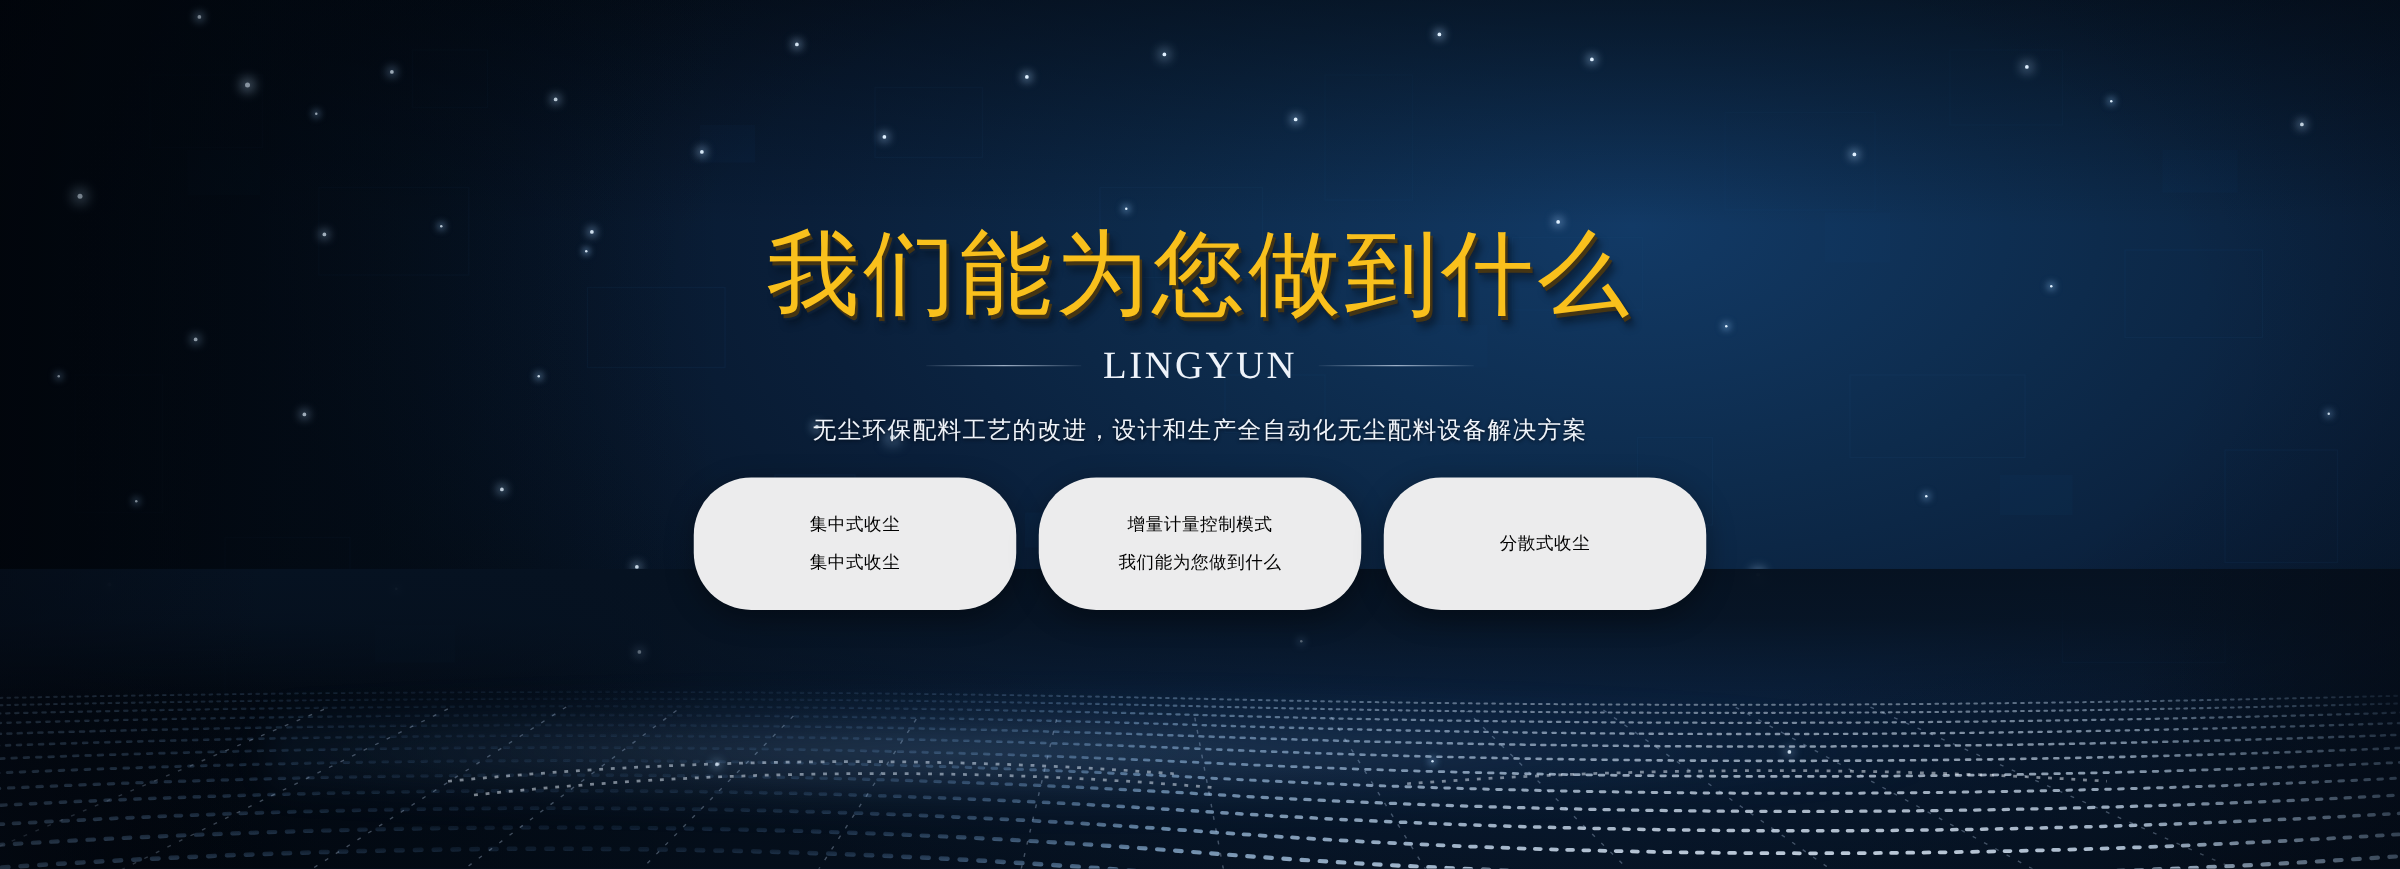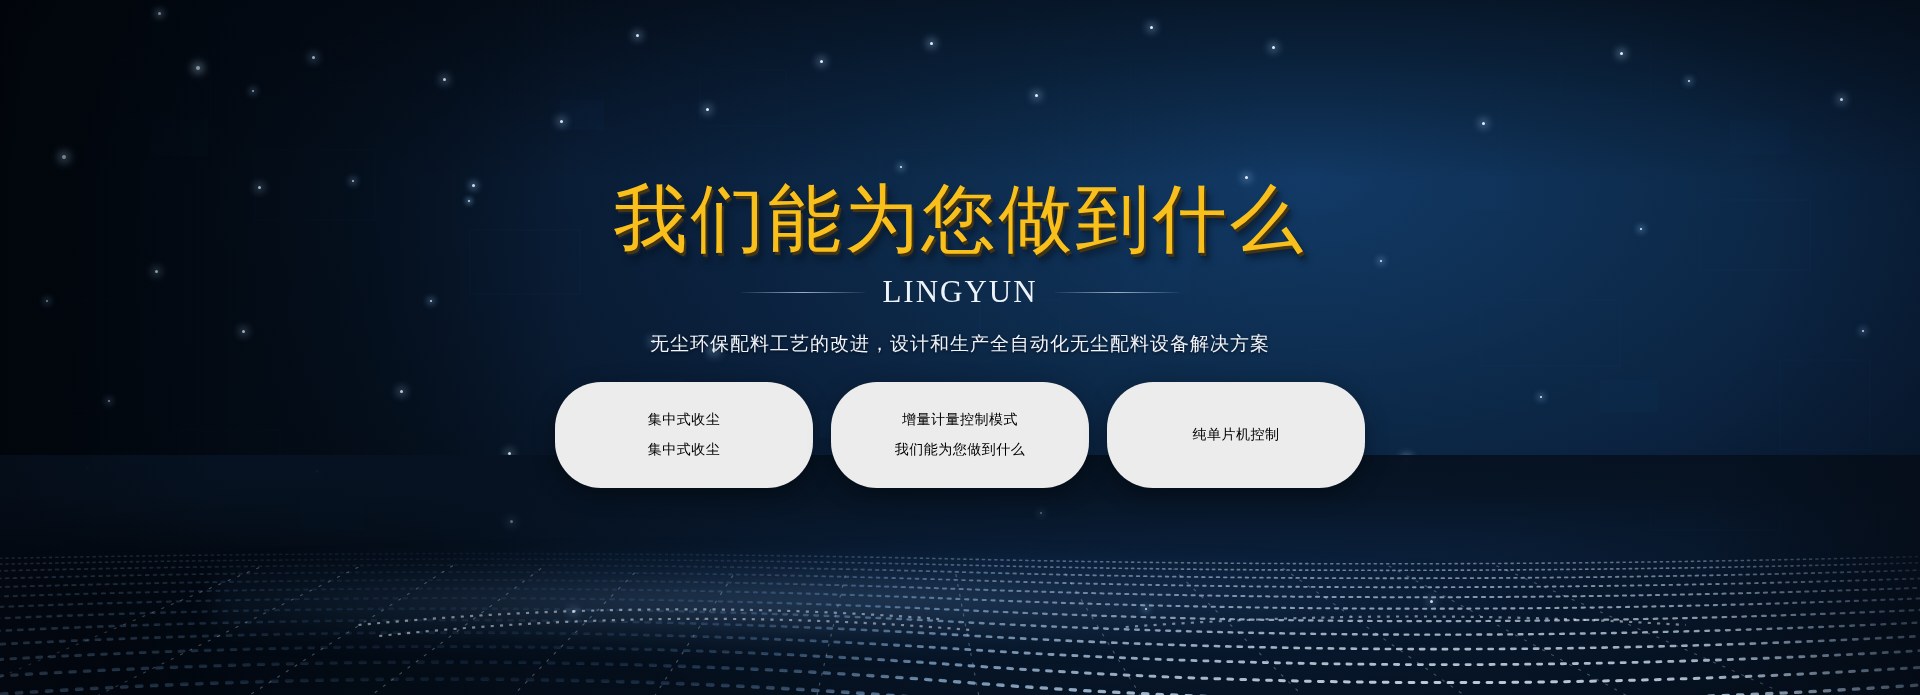--- a/index.html
+++ b/index.html
@@ -333,18 +333,18 @@
         <span class="card-line">集中式收尘</span>
         <span class="card-line">集中式收尘</span>
       </div>
 
       <div class="card">
         <span class="card-line">增量计量控制模式</span>
         <span class="card-line">我们能为您做到什么</span>
       </div>
 
       <div class="card">
-        <span class="card-line">纯单片机控制</span>
+        <span class="card-line">分散式收尘</span>
       </div>
 
     </div>
   </div>
 </div>
 
 </body></html>

